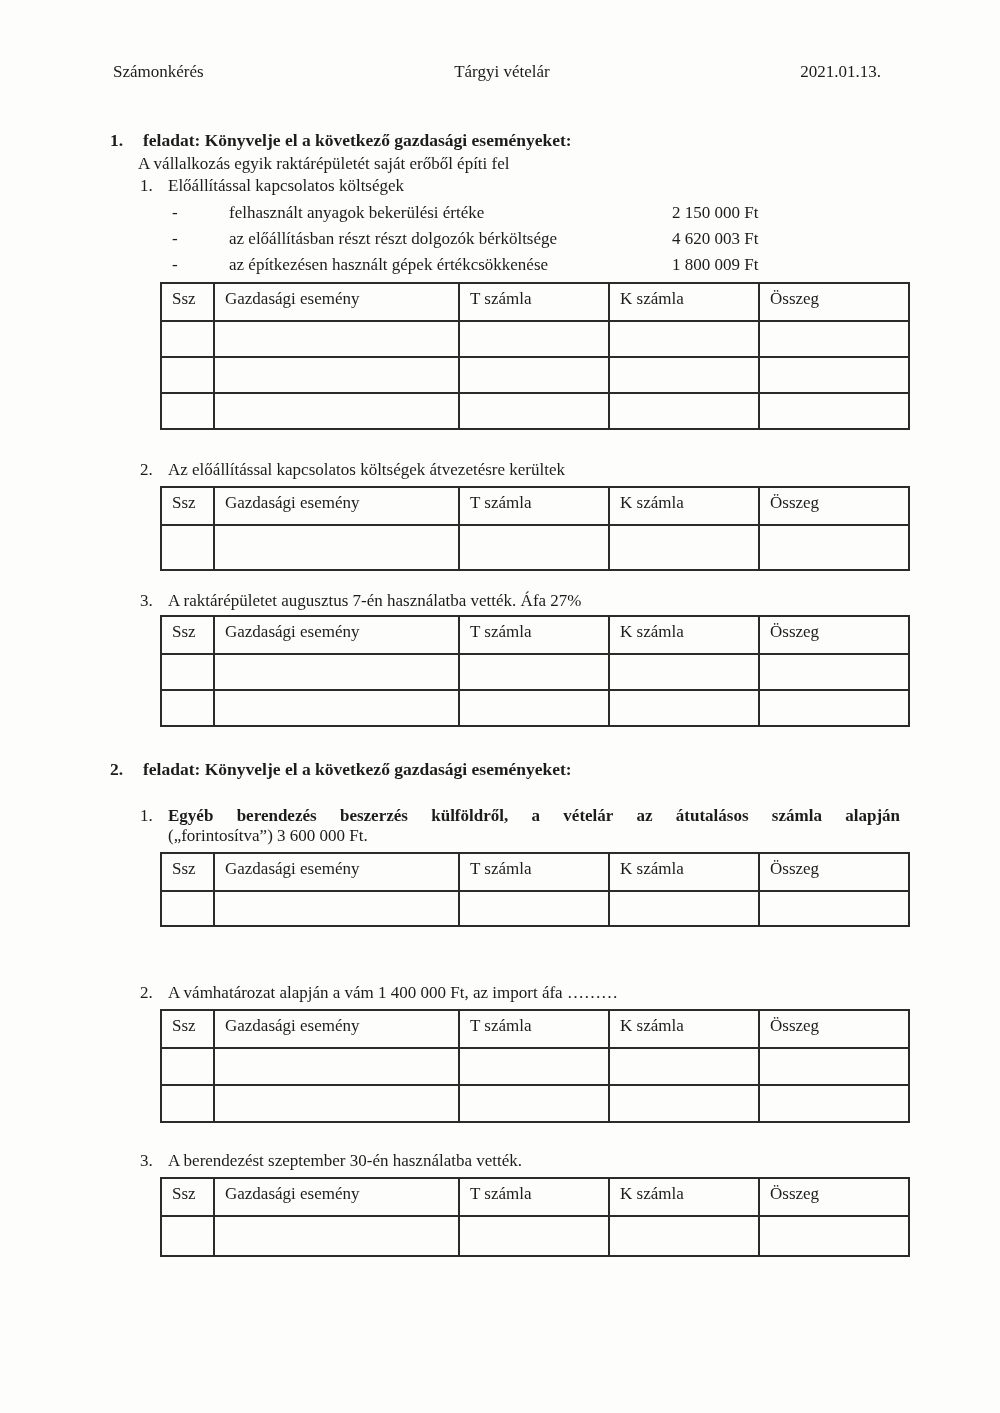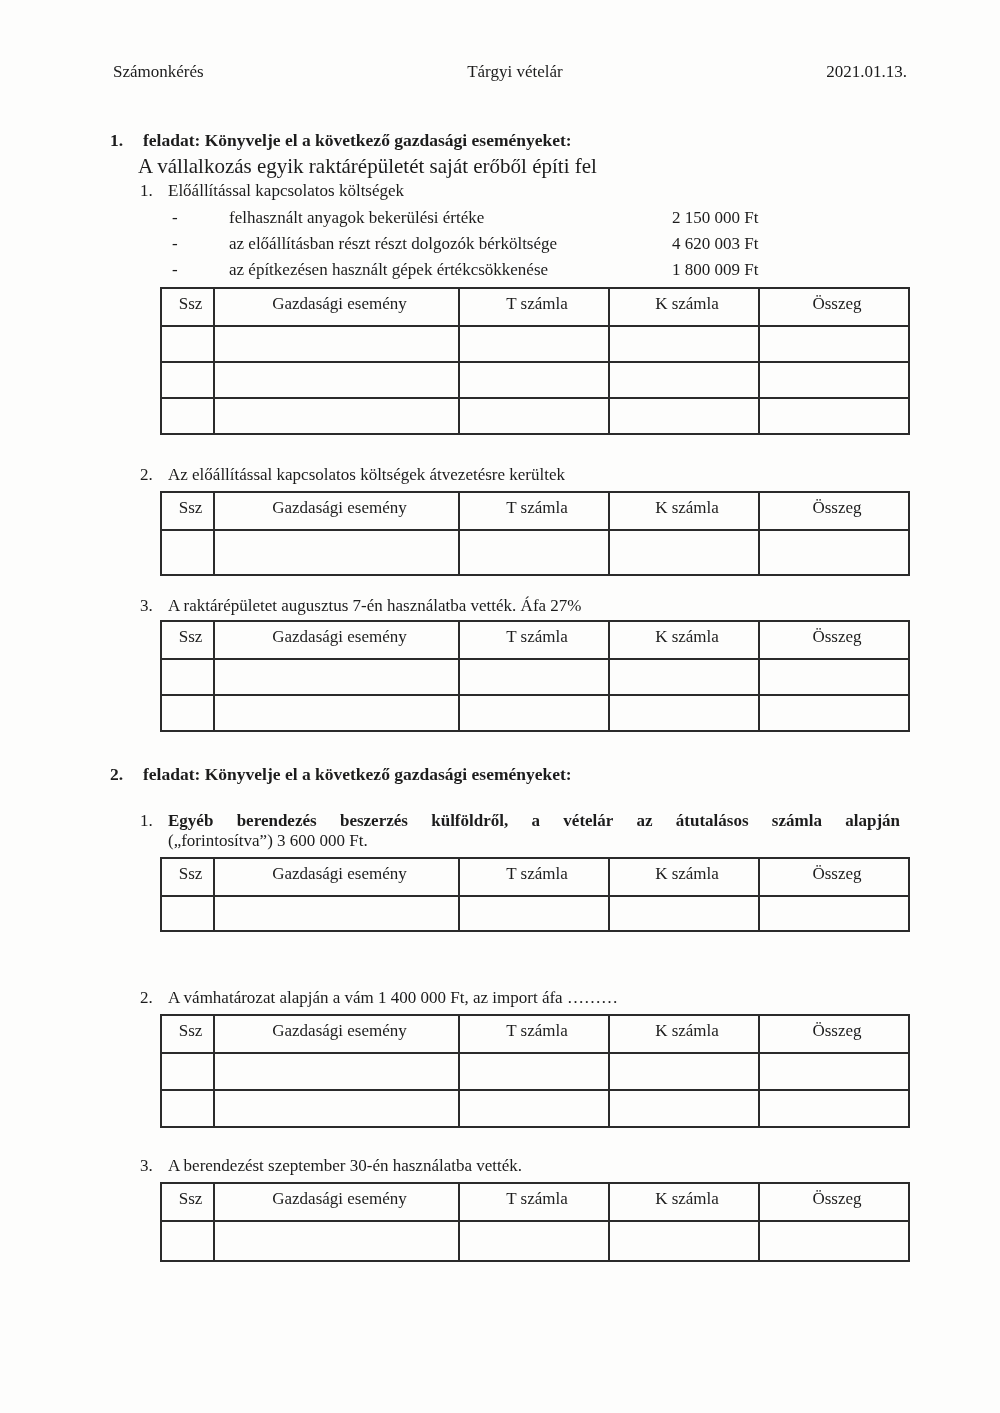--- a/index.html
+++ b/index.html
@@ -9,33 +9,33 @@
     height: 1413px;
     background: #fdfdfc;
     font-family: "Liberation Serif", serif;
     color: #1c1c1c;
     overflow: hidden;
   }
   
   .doc-header {
     display: flex;
     justify-content: space-between;
-    padding: 62px 93px 0 113px;
+    padding: 62px 119px 0 113px;
     font-size: 17px;
   }
   
   .task-heading {
     display: flex;
     font-weight: bold;
     font-size: 17.5px;
     margin-left: 110px;
   }
   .task-heading .num { width: 33px; flex: 0 0 33px; }
   
-  .intro { margin-left: 138px; font-size: 21px; margin-top: 3px; }
+  .intro { margin-left: 138px; font-size: 17px; margin-top: 3px; }
   .numbered-item {
     display: flex;
     margin-left: 140px;
     font-size: 17px;
   }
   .numbered-item .num { width: 28px; flex: 0 0 28px; }
   .item-body { width: 732px; }
   .line-justified { text-align: justify; text-align-last: justify; font-weight: bold; }
   
   .cost-row {
@@ -59,21 +59,21 @@
   table.acc col.c-event { width: 245px; }
   table.acc col.c-t { width: 150px; }
   table.acc col.c-k { width: 150px; }
   table.acc col.c-sum { width: 150px; }
   table.acc th, table.acc td {
     border: 2px solid #2b2b2b;
     box-sizing: border-box;
   }
   table.acc th {
     font-weight: normal;
-    text-align: center;
+    text-align: left;
     vertical-align: top;
     padding: 5px 4px 0 10px;
     height: 38px;
   }
   table.acc td { height: 36px; }
   table.acc tr.h45 td { height: 45px; }
   table.acc tr.h35 td { height: 35px; }
   table.acc tr.h37 td { height: 37px; }
   table.acc tr.h40 td { height: 40px; }
   

